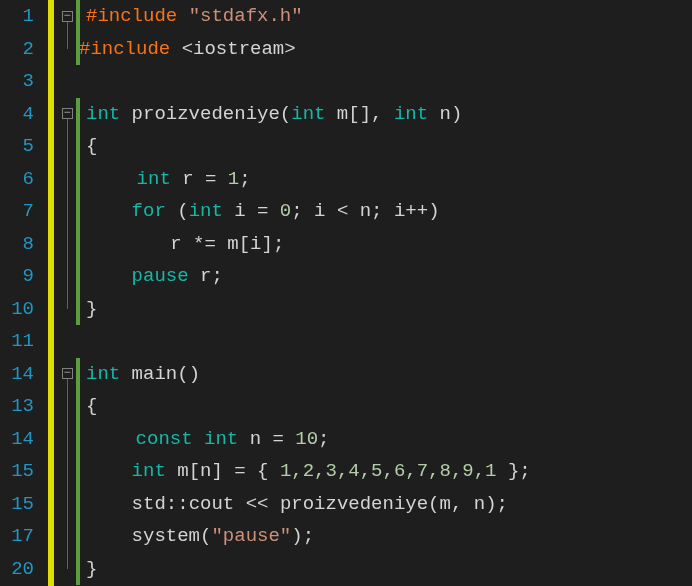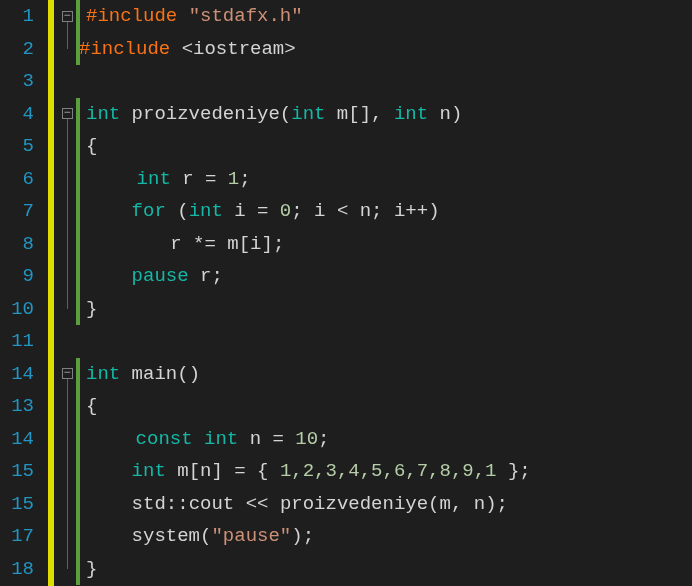--- a/index.html
+++ b/index.html
@@ -104,21 +104,21 @@
   <div class="gutter-line">8</div>
   <div class="gutter-line">9</div>
   <div class="gutter-line">10</div>
   <div class="gutter-line">11</div>
   <div class="gutter-line">14</div>
   <div class="gutter-line">13</div>
   <div class="gutter-line">14</div>
   <div class="gutter-line">15</div>
   <div class="gutter-line">15</div>
   <div class="gutter-line">17</div>
-  <div class="gutter-line">18</div>
+  <div class="gutter-line">20</div>
 </div>
 
 <div class="margin-strip"></div>
 
 <div class="code-area">
 
   <div class="row">
     <div class="fold-wrap">
       <div class="fold-toggle">−</div>
       <div class="fold-vert half-bot"></div>

